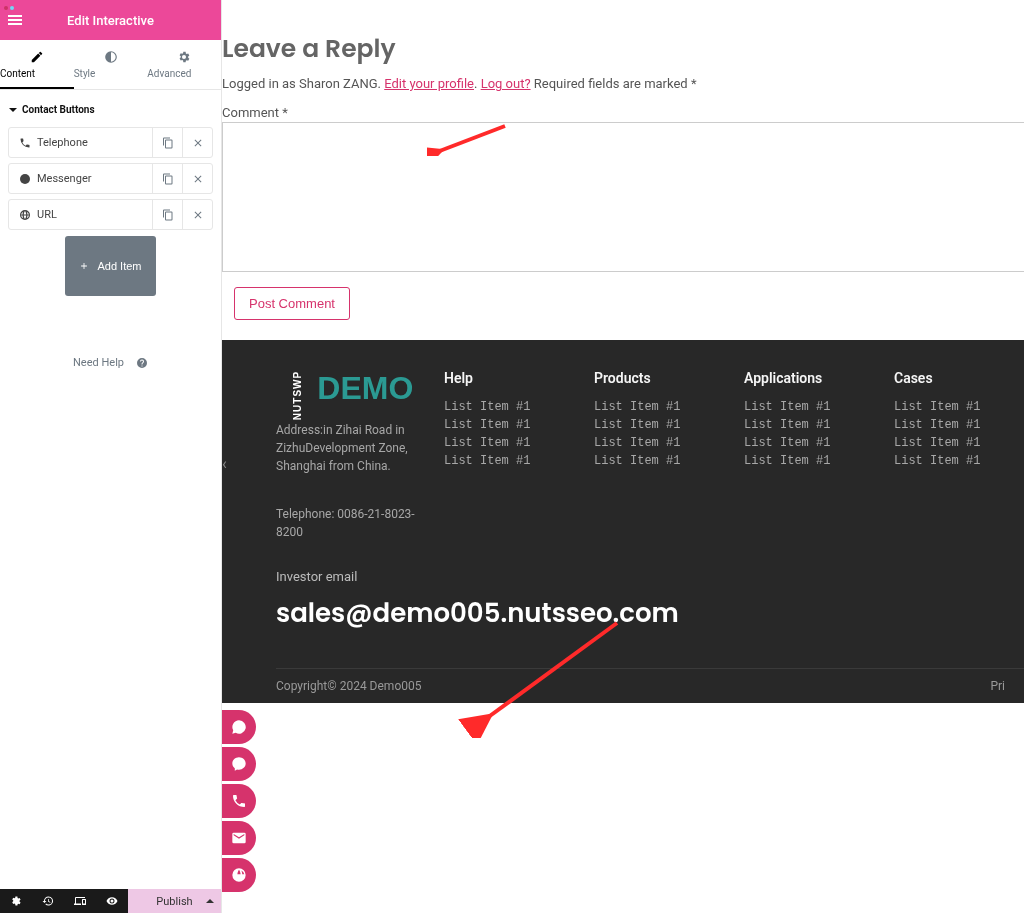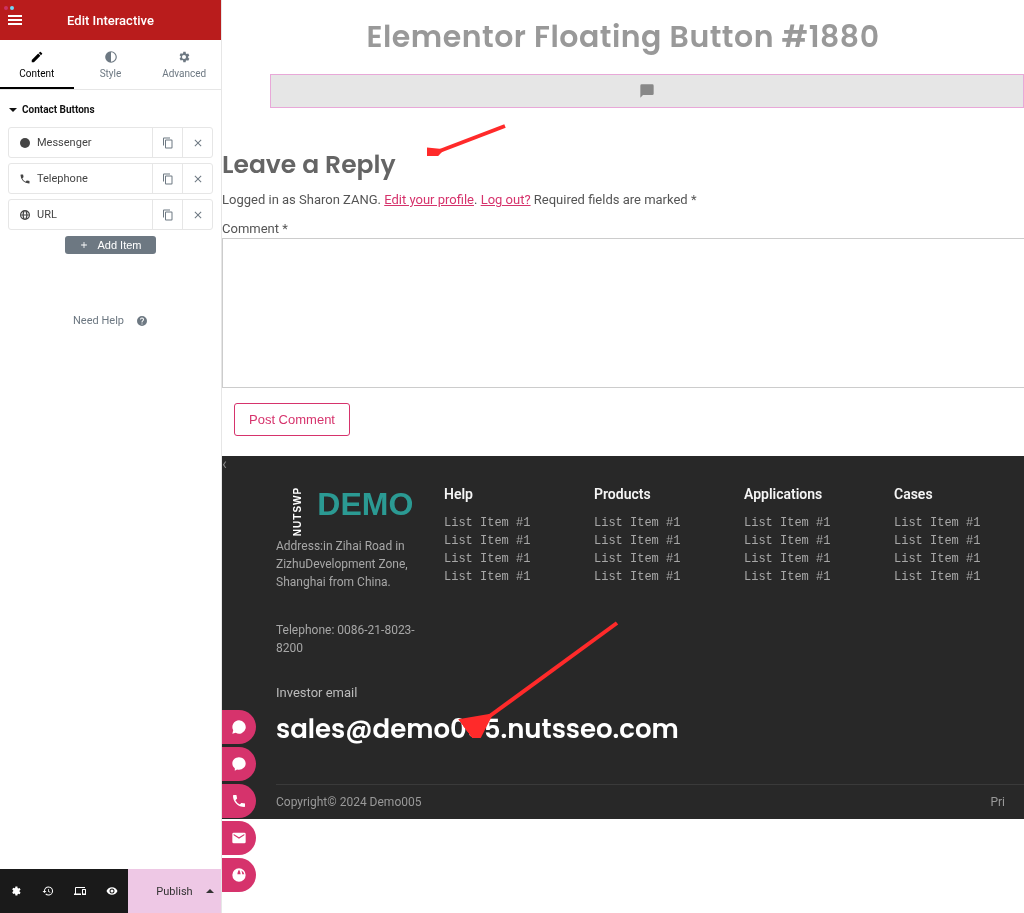--- a/index.html
+++ b/index.html
@@ -1,39 +1,39 @@
 <!DOCTYPE html>
 <html><head>
 <meta charset="utf-8">
 <style>
 * { margin: 0; padding: 0; box-sizing: border-box; }
 body { font-family: -apple-system, BlinkMacSystemFont, "Segoe UI", Roboto, sans-serif; font-size: 12px; color: #333; overflow: hidden; }
 .app { display: flex; width: 1024px; height: 913px; }
 .sidebar { width: 222px; background: #fff; display: flex; flex-direction: column; border-right: 1px solid #e6e6e6; }
-.sidebar-header { background: #b91c1c; color: #fff; height: 40px; display: flex; align-items: center; justify-content: center; position: relative; font-size: 13px; font-weight: 500; }
+.sidebar-header { background: #ec4899; color: #fff; height: 40px; display: flex; align-items: center; justify-content: center; position: relative; font-size: 13px; font-weight: 500; }
 .sidebar-header .menu-icon { position: absolute; left: 8px; display:flex;flex-direction:column;gap:2px;cursor:pointer;}
 .sidebar-header .menu-icon span { display:block;width:14px;height:2px;background:#fff;}
 .sidebar-header .dots { position:absolute; left:4px; top:-2px; }
 .sidebar-header .dots i { display:inline-block;width:4px;height:4px;border-radius:50%;margin-right:2px;}
 .sidebar-header .dots i:first-child{background:#c36;}
 .sidebar-header .dots i:last-child{background:#71d7f7;}
 .tabs { display: flex; border-bottom: 1px solid #e6e6e6; }
-.tab { flex: 1; text-align: center; padding: 10px 12px 8px; cursor: pointer; font-size: 10px; color: #6d7882; }
+.tab { flex: 1; text-align: left; padding: 10px 0 8px; cursor: pointer; font-size: 10px; color: #6d7882; }
 .tab.active { border-bottom: 2px solid #000; color: #000; }
 .tab svg { display:block; margin: 0 auto 4px; }
 .panel-body { padding: 14px 8px; flex:1; overflow:auto;}
 .section-title { font-size: 10px; font-weight: 700; color:#111; margin-bottom: 12px; display:flex;align-items:center;gap:4px;}
 .section-title svg { width:10px;height:10px;}
 .item-row { display:flex; border:1px solid #e6e6e6; margin-bottom: 5px; align-items:stretch; border-radius:3px;}
 .item-label { flex:1; display:flex; align-items:center; gap:6px; padding:8px 10px; font-size:11px; color:#444;}
 .item-btn { width:30px; display:flex;align-items:center;justify-content:center; border-left:1px solid #e6e6e6; cursor:pointer; color:#6d7882;}
 .item-btn svg{width:12px;height:12px;}
-.add-item-btn { display:flex;align-items:center;justify-content:center;gap:8px;background:#6d7882;color:#fff;border:none;padding:3px 14px;border-radius:3px;font-size:11px;margin:6px auto 0;cursor:pointer;}
+.add-item-btn { display:flex;align-items:center;justify-content:center;gap:8px;background:#6d7882;color:#fff;border:none;padding:24px 14px;border-radius:3px;font-size:11px;margin:6px auto 0;cursor:pointer;}
 .need-help { text-align:center; font-size:11px; color:#6d7882; margin-top:60px; display:flex;align-items:center;justify-content:center;gap:12px;cursor:pointer;}
-.bottom-bar { height:44px; background:#1a1a1a; display:flex; align-items:center; }
+.bottom-bar { height:24px; background:#1a1a1a; display:flex; align-items:center; }
 .bottom-bar .bicon { width:32px; height:28px; display:flex;align-items:center;justify-content:center; color:#fff; cursor:pointer;}
 .bottom-bar .publish { flex:1; background:#eec8e5; color:#333; display:flex;align-items:center;justify-content:center; font-size:11px; position:relative; height:100%;}
 .bottom-bar .publish .caret{ position:absolute; right:6px;}
 .preview { flex:1; position:relative; background:#fff; overflow:hidden;}
 .preview-top { padding: 14px 0 0 0; }
 .page-title { text-align:center; font-family: "Poppins", sans-serif; font-size: 30px; font-weight:600; letter-spacing:0.5px; color:#999; margin-bottom:14px;}
 .pink-box { margin: 0 0 38px 48px; height:34px; border:1px solid #e8a8d8; background:#e6e6e6; display:flex;align-items:center;justify-content:center;}
 .pink-box svg{color:#888;}
 .reply h2 { font-family:"Poppins",sans-serif; font-size:25px; font-weight:600; color:#656565; margin: 30px 0 8px; }
 .reply p { font-size:13px; color:#555; margin-bottom:14px;}
@@ -102,42 +102,42 @@
         <svg viewBox="0 0 10 10">
             <path fill="currentColor" d="M1 3l4 4 4-4z"></path>
           </svg>
         <span>Contact Buttons</span>
       </div>
 
 
       <div class="item-row">
         <div class="item-label">
           <svg width="12" height="12" viewBox="0 0 24 24">
-              <circle cx="12" cy="12" r="10" fill="currentColor"></circle>
-            </svg>
-          <span>Messenger</span>
+              <path fill="currentColor" d="M6.62 10.79a15.05 15.05 0 006.59 6.59l2.2-2.2a1 1 0 011.05-.24 11.36 11.36 0 003.55.57 1 1 0 011 1V20a1 1 0 01-1 1A17 17 0 013 4a1 1 0 011-1h3.5a1 1 0 011 1 11.36 11.36 0 00.57 3.55 1 1 0 01-.24 1.05l-2.21 2.19z"></path>
+            </svg>
+          <span>Telephone</span>
         </div>
         <div class="item-btn">
             <svg viewBox="0 0 24 24">
               <path fill="currentColor" d="M16 1H4a2 2 0 00-2 2v14h2V3h12V1zm3 4H8a2 2 0 00-2 2v14a2 2 0 002 2h11a2 2 0 002-2V7a2 2 0 00-2-2zm0 16H8V7h11v14z"></path>
             </svg>
           </div>
         <div class="item-btn">
             <svg viewBox="0 0 24 24">
               <path fill="currentColor" d="M19 6.41L17.59 5 12 10.59 6.41 5 5 6.41 10.59 12 5 17.59 6.41 19 12 13.41 17.59 19 19 17.59 13.41 12z"></path>
             </svg>
           </div>
       </div>
 
       <div class="item-row">
         <div class="item-label">
           <svg width="12" height="12" viewBox="0 0 24 24">
-              <path fill="currentColor" d="M6.62 10.79a15.05 15.05 0 006.59 6.59l2.2-2.2a1 1 0 011.05-.24 11.36 11.36 0 003.55.57 1 1 0 011 1V20a1 1 0 01-1 1A17 17 0 013 4a1 1 0 011-1h3.5a1 1 0 011 1 11.36 11.36 0 00.57 3.55 1 1 0 01-.24 1.05l-2.21 2.19z"></path>
-            </svg>
-          <span>Telephone</span>
+              <circle cx="12" cy="12" r="10" fill="currentColor"></circle>
+            </svg>
+          <span>Messenger</span>
         </div>
         <div class="item-btn">
             <svg viewBox="0 0 24 24">
               <path fill="currentColor" d="M16 1H4a2 2 0 00-2 2v14h2V3h12V1zm3 4H8a2 2 0 00-2 2v14a2 2 0 002 2h11a2 2 0 002-2V7a2 2 0 00-2-2zm0 16H8V7h11v14z"></path>
             </svg>
           </div>
         <div class="item-btn">
             <svg viewBox="0 0 24 24">
               <path fill="currentColor" d="M19 6.41L17.59 5 12 10.59 6.41 5 5 6.41 10.59 12 5 17.59 6.41 19 12 13.41 17.59 19 19 17.59 13.41 12z"></path>
             </svg>
@@ -203,28 +203,20 @@
       <div class="publish">
         <span>Publish</span>
         <svg class="caret" width="10" height="10" viewBox="0 0 10 10">
             <path fill="currentColor" d="M1 7l4-4 4 4z"></path>
           </svg>
       </div>
     </div>
   </div>
 
   <div class="preview">
-    <div class="preview-top">
-      <div class="page-title">Elementor Floating Button #1880</div>
-      <div class="pink-box">
-        <svg width="16" height="16" viewBox="0 0 24 24">
-            <path fill="currentColor" d="M20 2H4a2 2 0 00-2 2v18l4-4h14a2 2 0 002-2V4a2 2 0 00-2-2z"></path>
-          </svg>
-      </div>
-    </div>
 
     <div class="reply">
       <h2>Leave a Reply</h2>
       <p>
         <span>Logged in as Sharon ZANG. </span><a>Edit your profile</a><span>. </span><a>Log out?</a><span> Required fields are marked *</span>
       </p>
       <div class="comment-label">Comment *</div>
       <textarea style=""></textarea>
     </div>
     <span class="back-arrow">‹</span>

